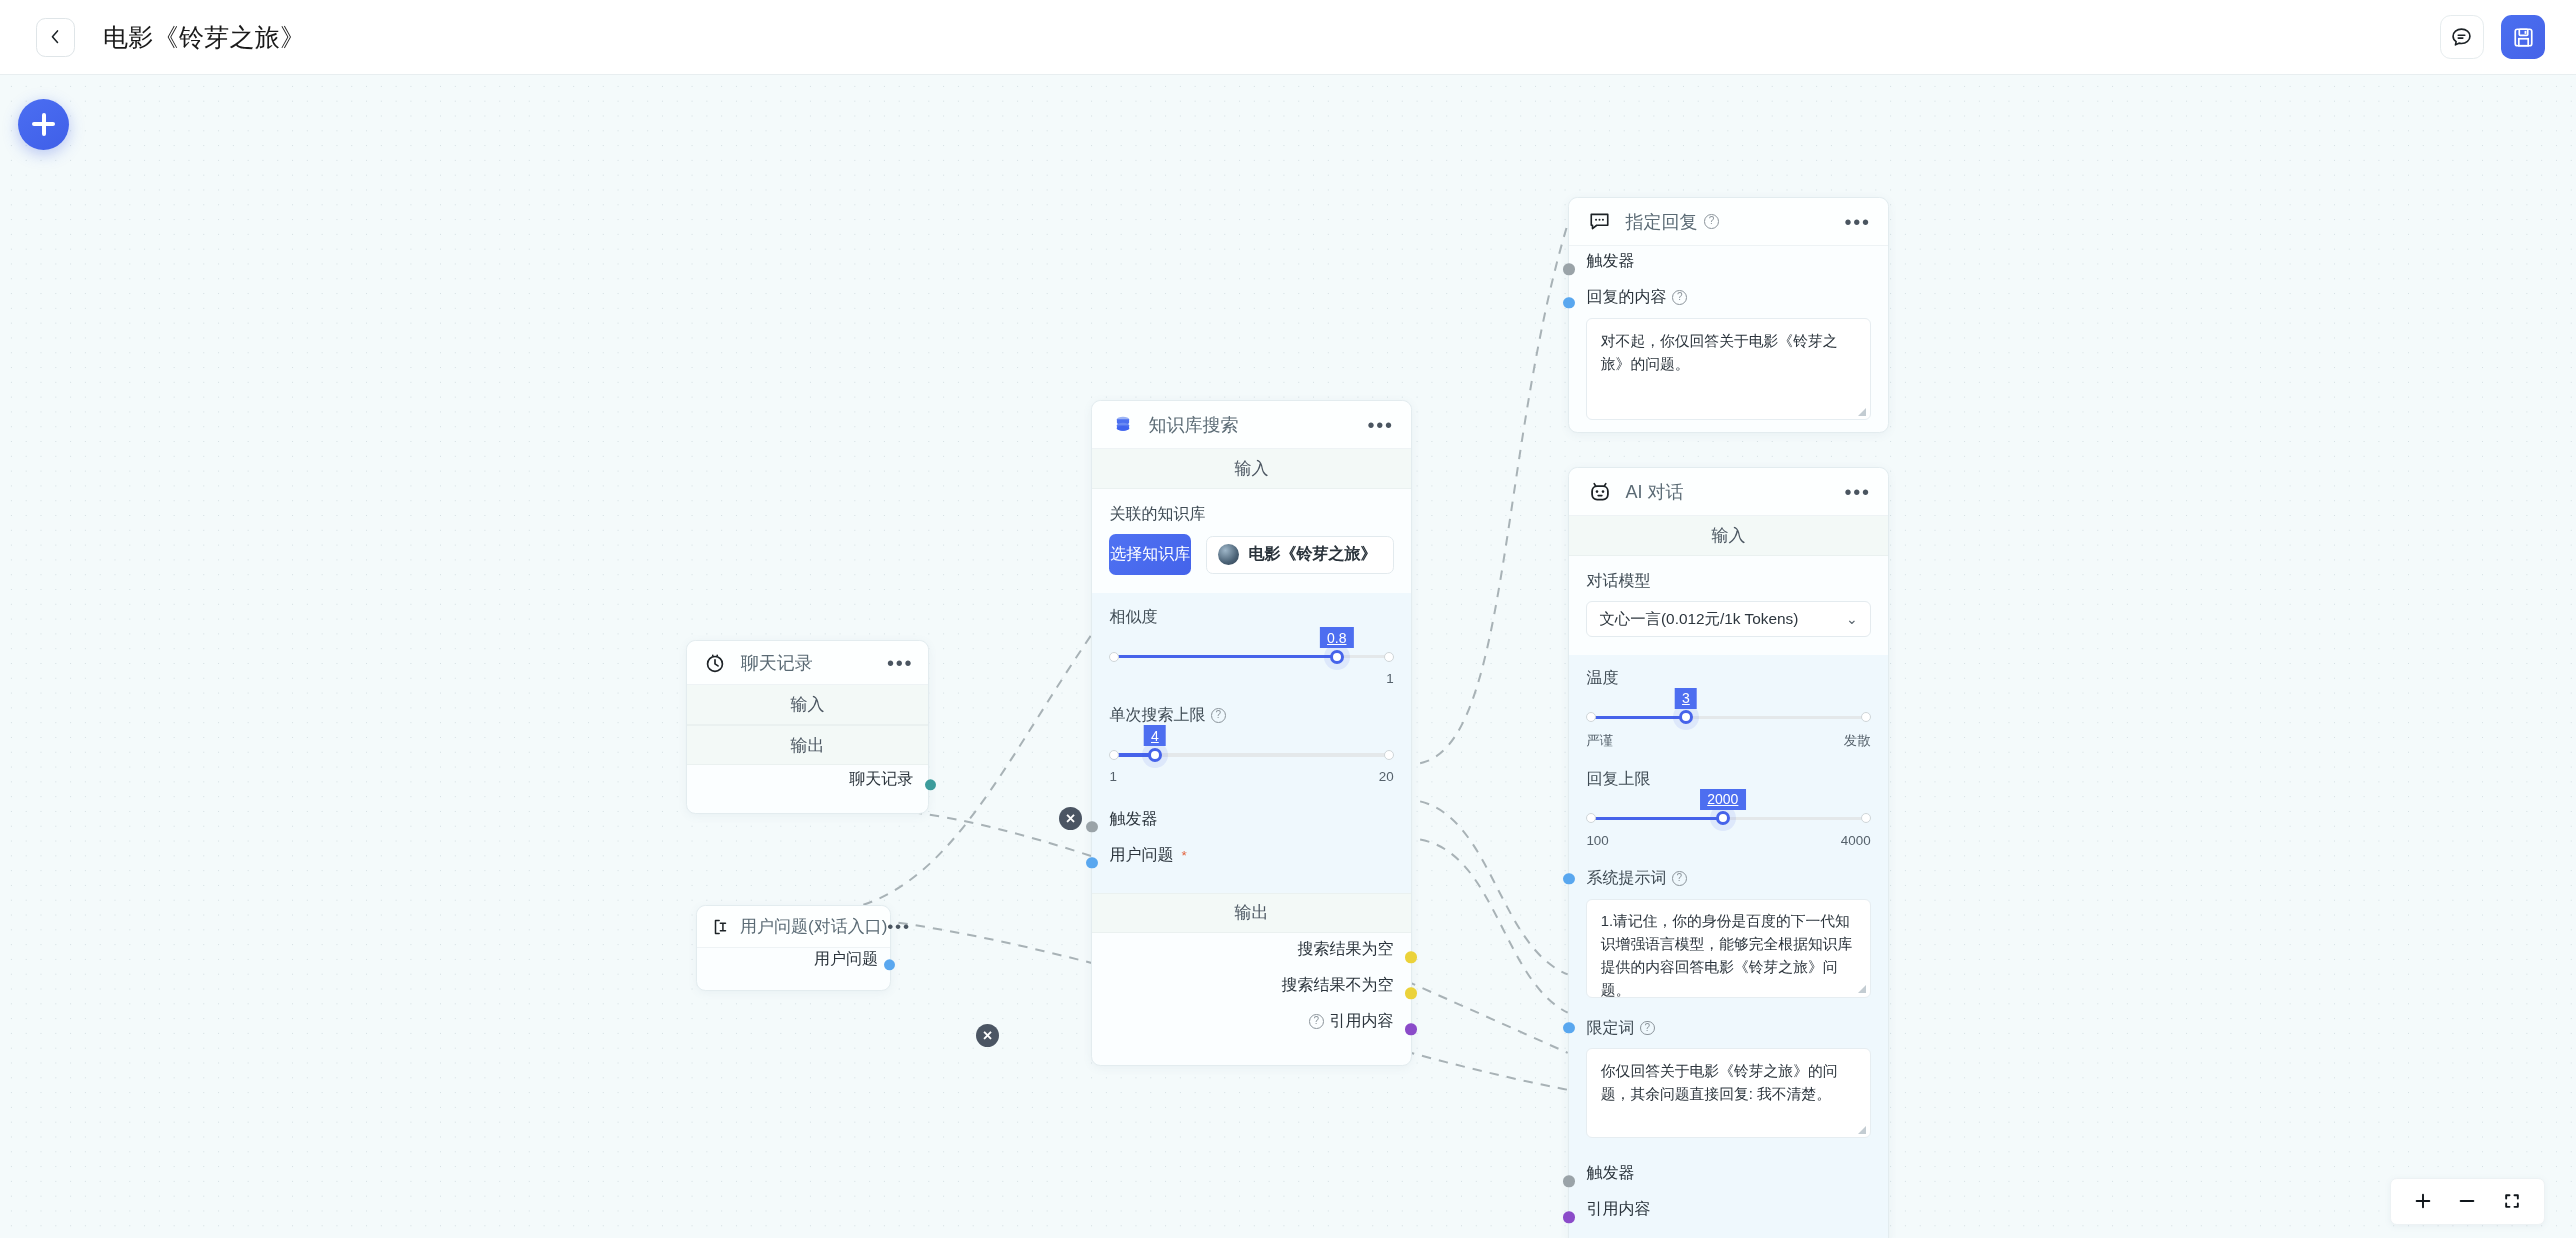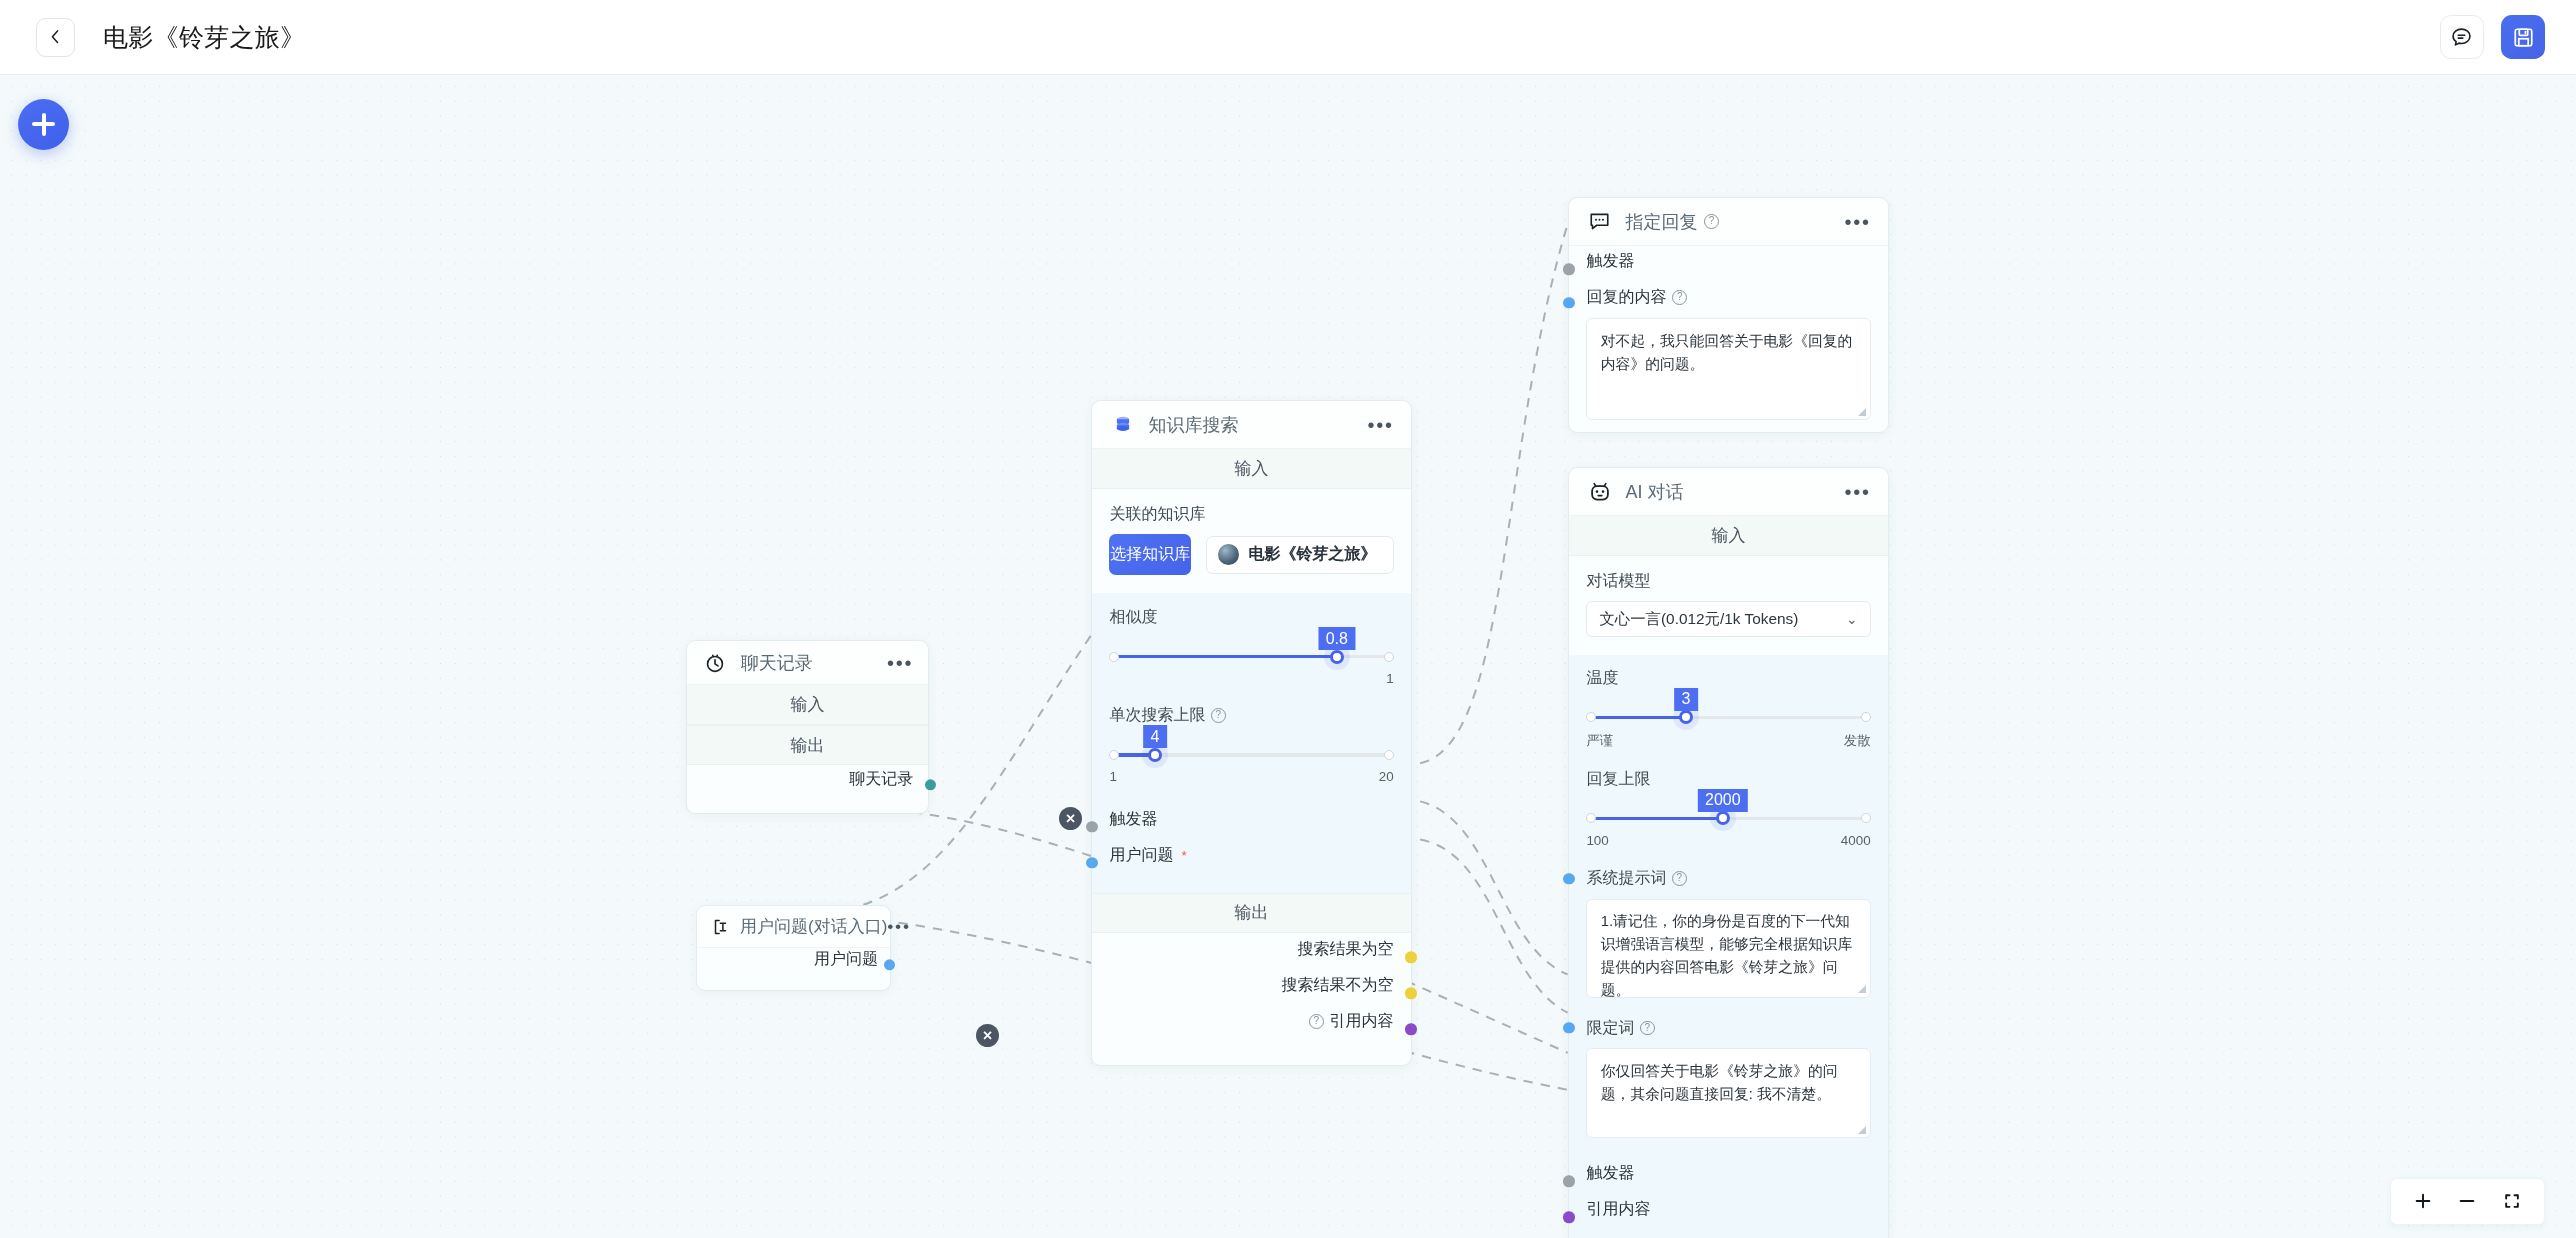--- a/index.html
+++ b/index.html
@@ -146,22 +146,22 @@
   }
   .cap.left { left: 0; }
   .cap.right { right: 0; }
   .knob {
     position: absolute; top: 12px; width: 14px; height: 14px; border-radius: 50%;
     background: #fff; border: 3.4px solid #4663ea; transform: translateX(-50%);
     box-shadow: 0 0 0 6px rgba(70,99,234,.10); cursor: pointer;
   }
   .bubble {
     position: absolute; top: -10.7px; transform: translateX(-50%);
-    background: #4d6ef0; color: #fff; font-size: 16px;
-    padding: 2.7px 7.4px; border-radius: 0; white-space: nowrap;
+    background: #4d6ef0; color: #fff; font-size: 14px;
+    padding: 2.7px 7.4px; border-radius: 0; white-space: nowrap; text-decoration: underline;
   }
   .slider-ends { display: flex; justify-content: space-between; font-size: 13.4px; color: #55616b; margin-top: -1.3px; }
   .slider-ends.right-only { justify-content: flex-end; }
 
   
   .select {
     border: 0.7px solid #e4ebef; background: #fff; border-radius: 6px;
     height: 36px; display: flex; align-items: center; padding: 0 12px;
     font-size: 15.4px; color: #2c353d; cursor: pointer;
   }
@@ -302,21 +302,21 @@
         <span class="dot in d-gray"></span>
         <span class="lbl">触发器</span>
       </div>
       <div class="port labelled-field" style="height:31px">
         <span class="dot in d-blue"></span>
         <span class="lbl">
             <span>回复的内容</span>
             <span class="help">?</span>
           </span>
       </div>
-      <div class="ta" style="height:102px">对不起，我只能回答关于电影《回复的内容》的问题。</div>
+      <div class="ta" style="height:102px">对不起，你仅回答关于电影《铃芽之旅》的问题。</div>
     </div>
   </div>
 
   <div class="node" style="left:1568px; top:392px; width:321px;">
     <div class="node-head">
       <span class="nicon">
         <svg viewBox="0 0 24 24" width="24" height="24">
           <path d="M6.2 3.6l1.6 2.6M17.8 3.6l-1.6 2.6" stroke="#1c2226" stroke-width="1.7" stroke-linecap="round" fill="none"></path>
           <rect x="4.1" y="6.2" width="15.8" height="13.4" rx="5" fill="none" stroke="#1c2226" stroke-width="1.8"></rect>
           <circle cx="9" cy="11.6" r="1.3" fill="#1c2226"></circle>

